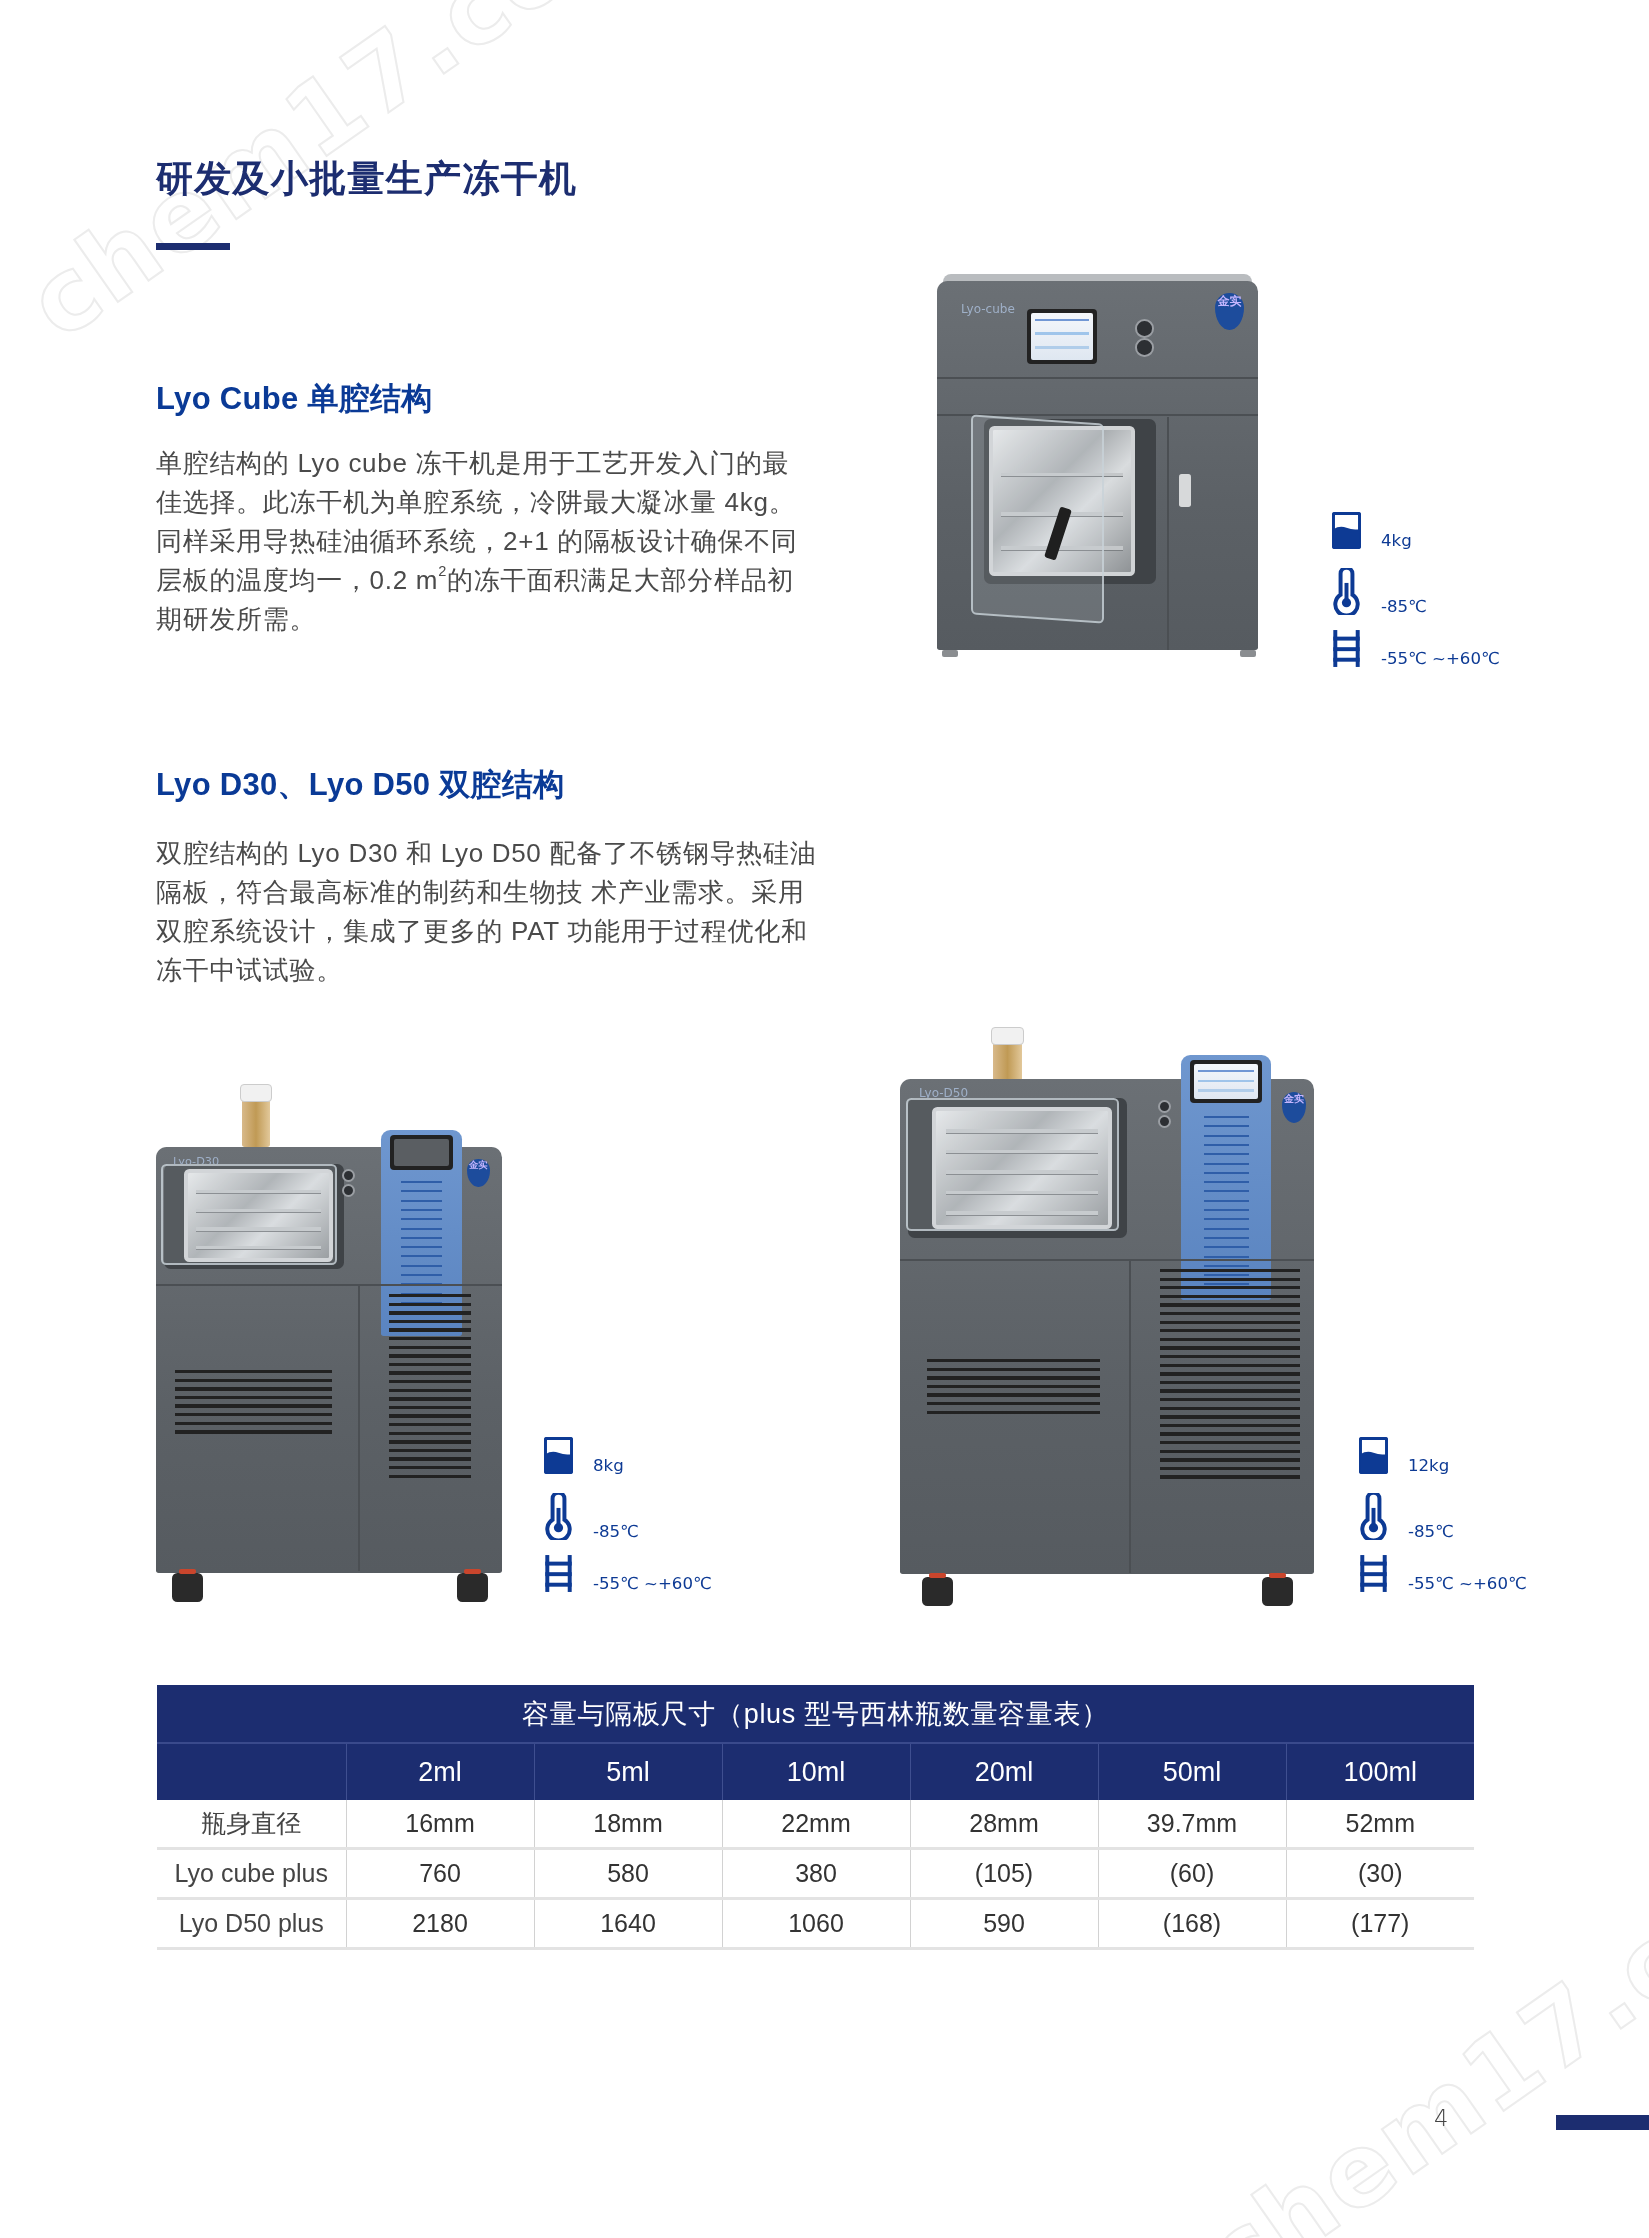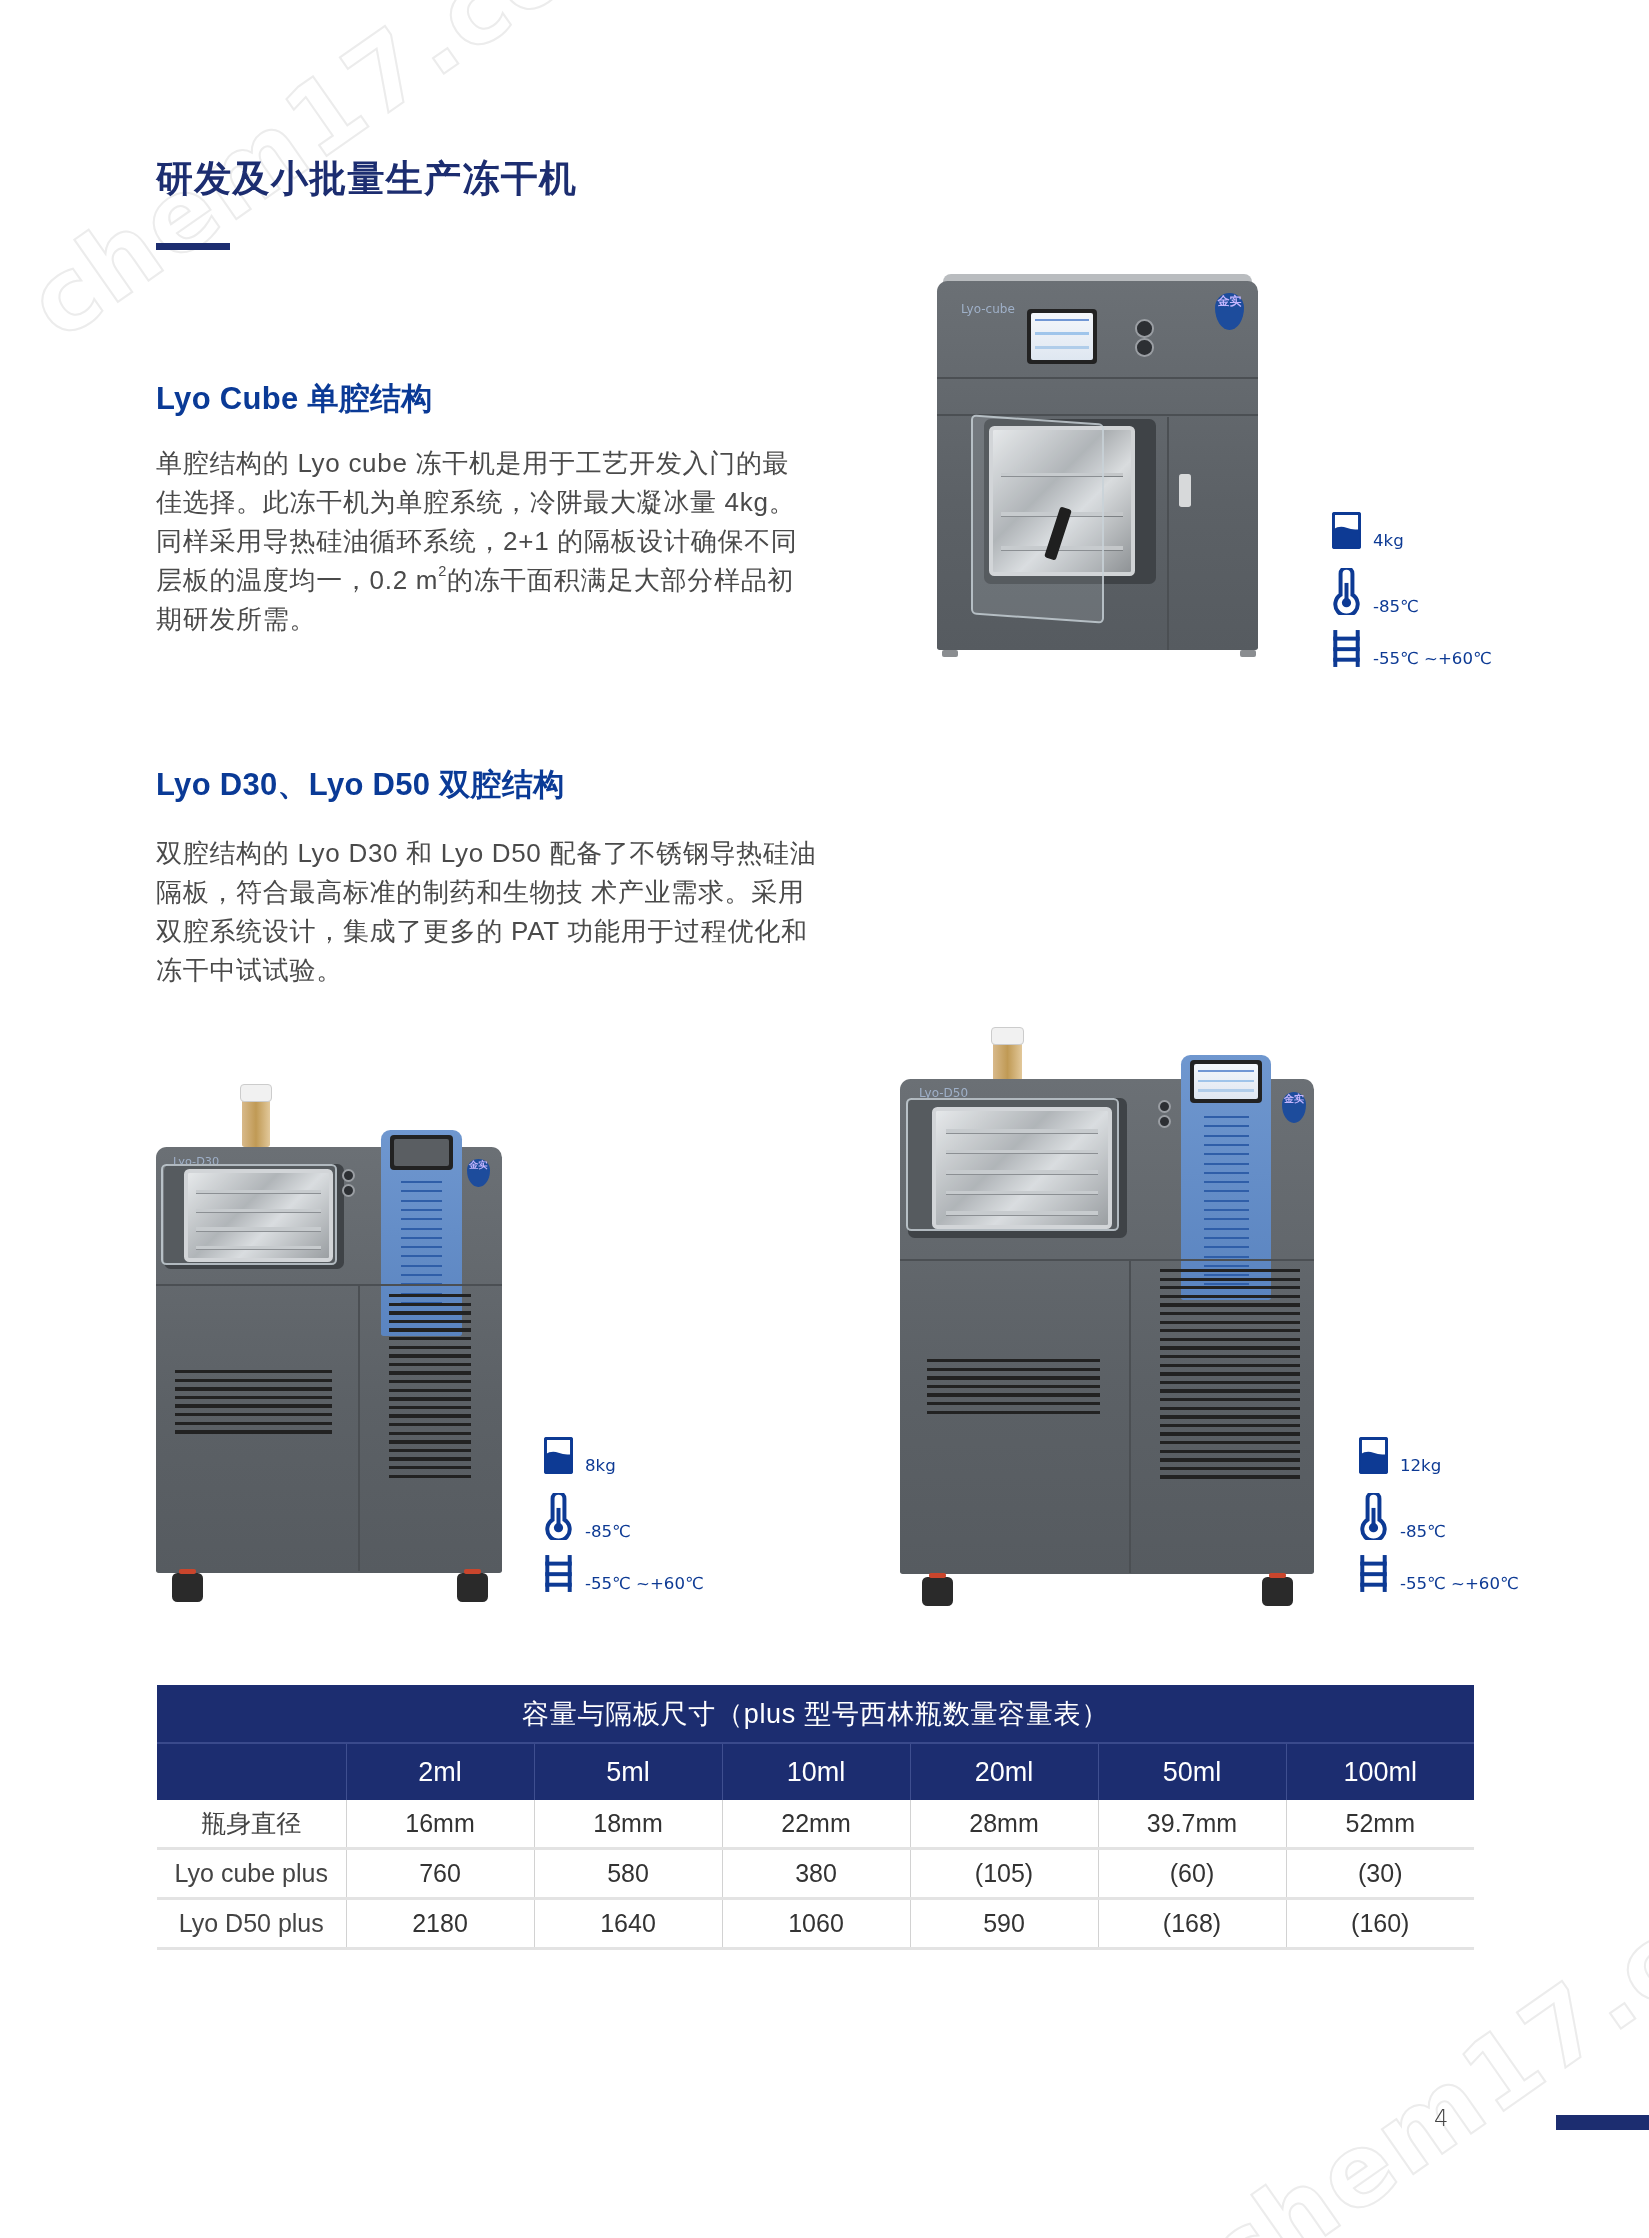--- a/index.html
+++ b/index.html
@@ -41,21 +41,21 @@
   .wheel { position:absolute; width:31px; height:29px; background:#2a2a2a; border-radius:5.3px; }
   .wheel::before { content:""; position:absolute; left:6.7px; top:-4px; width:17.3px; height:5.3px; background:#c9452c; border-radius:2px; }
   .jar { position:absolute; background:linear-gradient(90deg,#d8b98a,#c09a55,#e2c89a); border-radius:2.7px; }
   .jar::before { content:""; position:absolute; left:-2px; right:-2px; top:-14.6px; height:16px; background:#f1f1f1; border-radius:4px; border:0.7px solid #ccc; }
   .m-split { position:absolute; height:2px; background:#4b4f53; }
   .m-vsplit { position:absolute; width:2px; background:#4b4f53; }
   .m-foot { position:absolute; width:16px; height:6.7px; background:#8a8d90; border-radius:2px; }
 
   
   .spec { position:absolute; }
-  .spec-row { position:absolute; left:0; display:flex; align-items:flex-end; }
+  .spec-row { position:absolute; left:0; display:flex; align-items:flex-end;gap:8px; }
   .spec-row svg { display:block; }
   .spec-text { color:#0d3a94; font-size:16.6px; margin-left:12px; line-height:17.3px; white-space:nowrap; font-family:"DejaVu Sans",sans-serif; }
 
   
   .cap-table { position:absolute; left:157px; top:1685px; width:1317px; border-collapse:collapse; table-layout:fixed; }
   .cap-table th, .cap-table td { text-align:center; padding:0; }
   .cap-table .title-row th { background:#1c2d70; color:#fff; font-size:27px; font-weight:normal; height:57px; border-bottom:2.7px solid #3a4a8c; letter-spacing:0.7px; }
   .cap-table .head-row th { background:#1c2d70; color:#fff; font-size:27px; font-weight:normal; height:56px; border-right:1.3px solid #3f4f90; }
   .cap-table .head-row th:last-child { border-right:none; }
   .cap-table td { font-size:25px; color:#333; height:47px; border-right:1.3px solid #d2d2d2; border-bottom:3.3px solid #e3e3e3; }
@@ -311,20 +311,20 @@
       <td>(60)</td>
       <td>(30)</td>
     </tr>
     <tr>
       <td class="row-label">Lyo D50 plus</td>
       <td>2180</td>
       <td>1640</td>
       <td>1060</td>
       <td>590</td>
       <td>(168)</td>
-      <td>(160)</td>
+      <td>(177)</td>
     </tr>
   </tbody>
 </table>
 
 <div class="abs page-num">4</div>
 <div class="abs page-bar"></div>
 
 
 </body></html>

